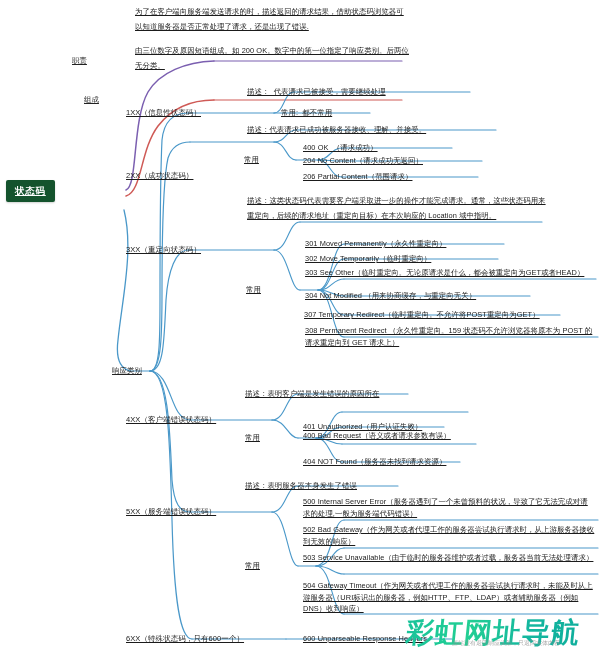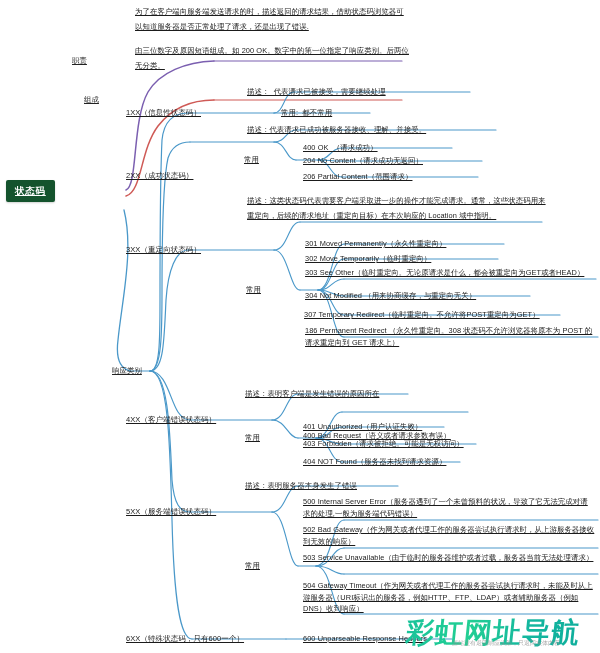--- a/index.html
+++ b/index.html
@@ -189,28 +189,27 @@
   <div class="node lvl3" style="left:303px; top:171px;">206 Partial Content（范围请求）</div>
 
   <div class="node lvl2" style="left:126px; top:244px;">3XX（重定向状态码）</div>
   <div class="node para" style="left:247px; top:194px; width:300px;">描述：这类状态码代表需要客户端采取进一步的操作才能完成请求。通常，这些状态码用来重定向，后续的请求地址（重定向目标）在本次响应的 Location 域中指明。</div>
   <div class="node lvl3" style="left:246px; top:284px;">常用</div>
   <div class="node lvl3" style="left:305px; top:238px; width:265px;">301 Moved Permanently（永久性重定向）</div>
   <div class="node lvl3" style="left:305px; top:253px; width:265px;">302 Move Temporarily（临时重定向）</div>
   <div class="node lvl3" style="left:305px; top:267px; width:290px;">303 See Other（临时重定向。无论原请求是什么，都会被重定向为GET或者HEAD）</div>
   <div class="node lvl3" style="left:305px; top:290px; width:265px;">304 Not Modified （用来协商缓存，与重定向无关）</div>
   <div class="node lvl3" style="left:295px; top:309px; width:275px;margin-left:9px;">307 Temporary Redirect（临时重定向。不允许将POST重定向为GET）</div>
-  <div class="node lvl3" style="left:305px; top:325px; width:290px;">186 Permanent Redirect （永久性重定向。308 状态码不允许浏览器将原本为 POST 的请求重定向到 GET 请求上）</div>
+  <div class="node lvl3" style="left:305px; top:325px; width:290px;">308 Permanent Redirect （永久性重定向。159 状态码不允许浏览器将原本为 POST 的请求重定向到 GET 请求上）</div>
 
   <div class="node lvl2" style="left:126px; top:414px;">4XX（客户端错误状态码）</div>
   <div class="node lvl3" style="left:245px; top:388px;">描述：表明客户端是发生错误的原因所在</div>
   <div class="node lvl3" style="left:245px; top:432px;">常用</div>
   <div class="node lvl3" style="left:303px; top:406px;margin-top:24px;">400 Bad Request（语义或者请求参数有误）</div>
   <div class="node lvl3" style="left:303px; top:421px;">401 Unauthorized（用户认证失败）</div>
-  <div class="node lvl3" style="left:303px; top:438px;">403 Forbidden（请求被拒绝。可能是无权访问）</div>
   <div class="node lvl3" style="left:303px; top:456px;">404 NOT Found（服务器未找到请求资源）</div>
 
   <div class="node lvl2" style="left:126px; top:506px;">5XX（服务端错误状态码）</div>
   <div class="node lvl3" style="left:245px; top:480px;">描述：表明服务器本身发生了错误</div>
   <div class="node lvl3" style="left:245px; top:560px;">常用</div>
   <div class="node lvl3" style="left:303px; top:496px; width:292px;">500 Internal Server Error（服务器遇到了一个未曾预料的状况，导致了它无法完成对请求的处理,一般为服务端代码错误）</div>
   <div class="node lvl3" style="left:303px; top:524px; width:292px;">502 Bad Gateway（作为网关或者代理工作的服务器尝试执行请求时，从上游服务器接收到无效的响应）</div>
   <div class="node lvl3" style="left:303px; top:552px; width:292px;">503 Service Unavailable（由于临时的服务器维护或者过载，服务器当前无法处理请求）</div>
   <div class="node lvl3" style="left:303px; top:580px; width:292px;">504 Gateway Timeout（作为网关或者代理工作的服务器尝试执行请求时，未能及时从上游服务器（URI标识出的服务器，例如HTTP、FTP、LDAP）或者辅助服务器（例如DNS）收到响应）</div>
 

